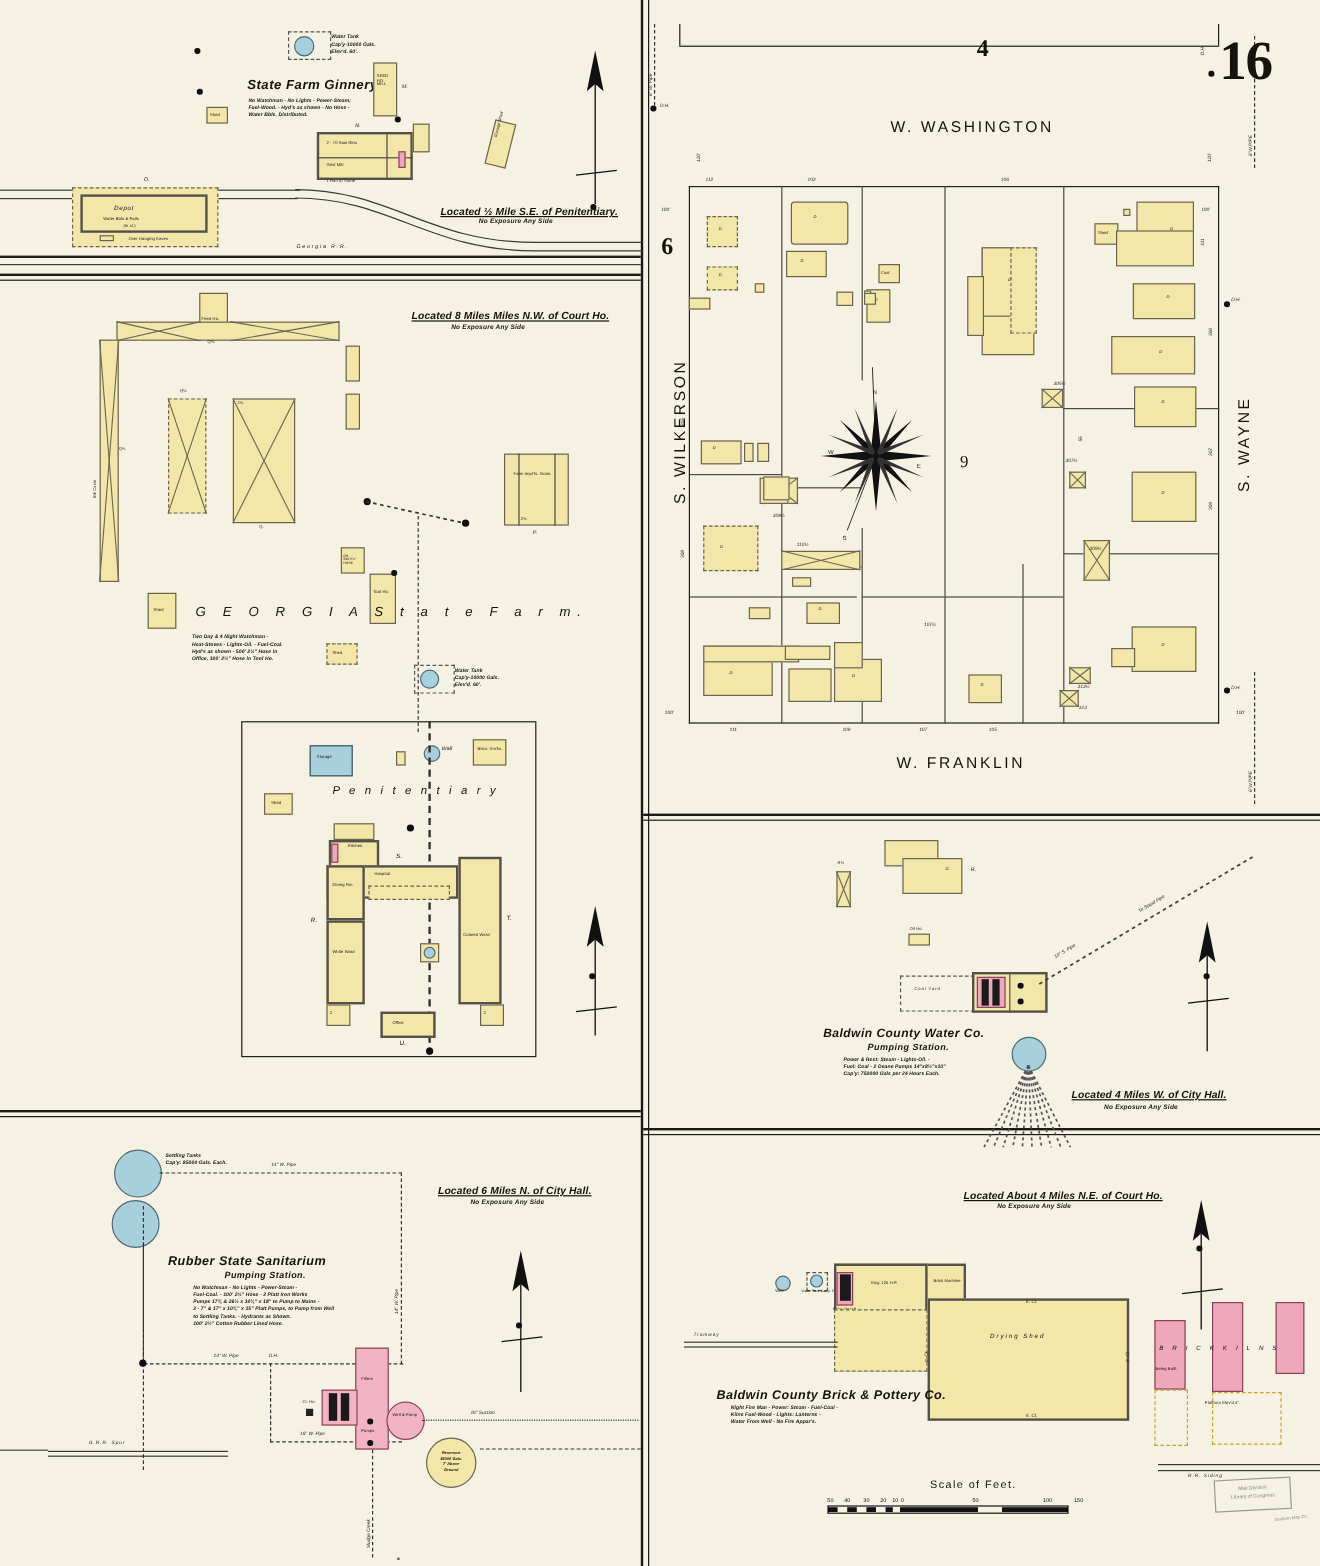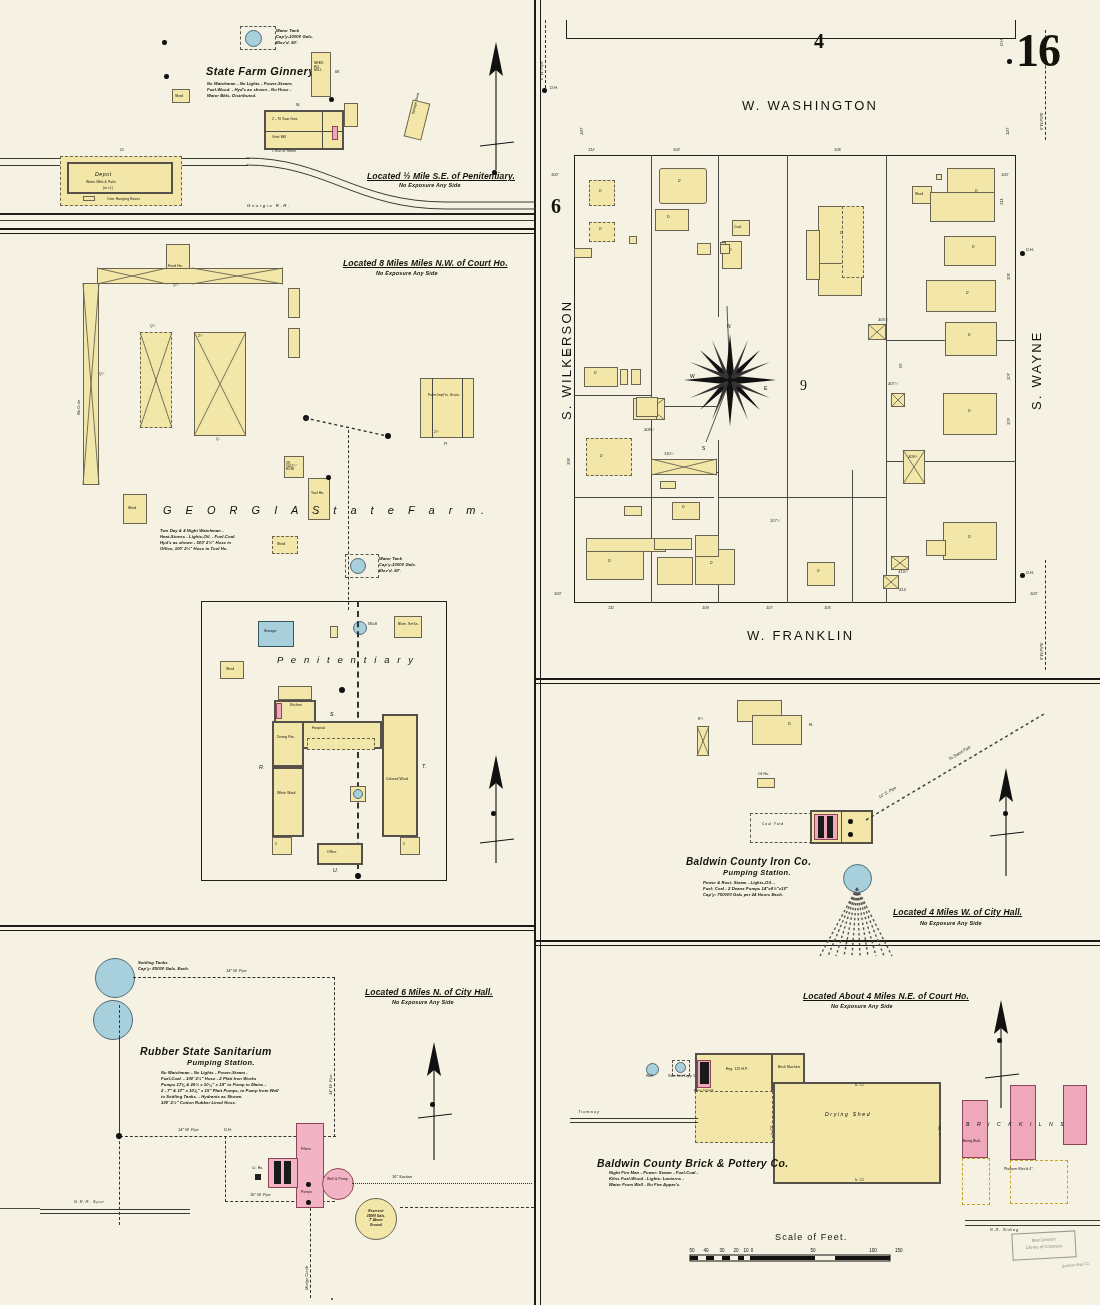--- a/index.html
+++ b/index.html
@@ -595,21 +595,21 @@
           <line x1="57" y1="2" x2="92" y2="70"></line>
       </g>
     </svg>
 
     <svg class="abs" style="left:866px;top:712px;" width="180" height="110">
       <line x1="0" y1="108" x2="178" y2="2" stroke="#444" stroke-width="1.5" stroke-dasharray="3,3"></line>
     </svg>
     <div class="lbl dim" style="left:878px;top:796px;transform:rotate(-31deg);transform-origin:0 0;">10" S. Pipe</div>
     <div class="lbl dim" style="left:948px;top:758px;transform:rotate(-31deg);transform-origin:0 0;">To Stand Pipe</div>
 
-    <div class="title lbl" style="left:686px;top:857px;font-size:10px;">Baldwin County Iron Co.</div>
+    <div class="title lbl" style="left:686px;top:857px;font-size:10px;">Baldwin County Water Co.</div>
     <div class="title lbl" style="left:723px;top:869px;font-size:7.5px;">Pumping Station.</div>
     <div class="lbl notes" style="left:703px;top:880px;">Power &amp; Rest: Steam - Lights-Oil. -
 Fuel: Coal - 2 Deane Pumps 14"x8½"x10"
 Cap'y: 750000 Gals per 24 Hours Each.</div>
 
     <div class="lbl located" style="left:893px;top:908px;">Located 4 Miles W. of City Hall.</div>
     <div class="lbl noexp" style="left:920px;top:921px;">No Exposure Any Side</div>
 
     <svg class="narrow" style="left:990px;top:768px;" width="40" height="120" viewBox="0 0 40 120">
       <polygon points="16,0 23,34 16,28 9,34" fill="#111"></polygon>

